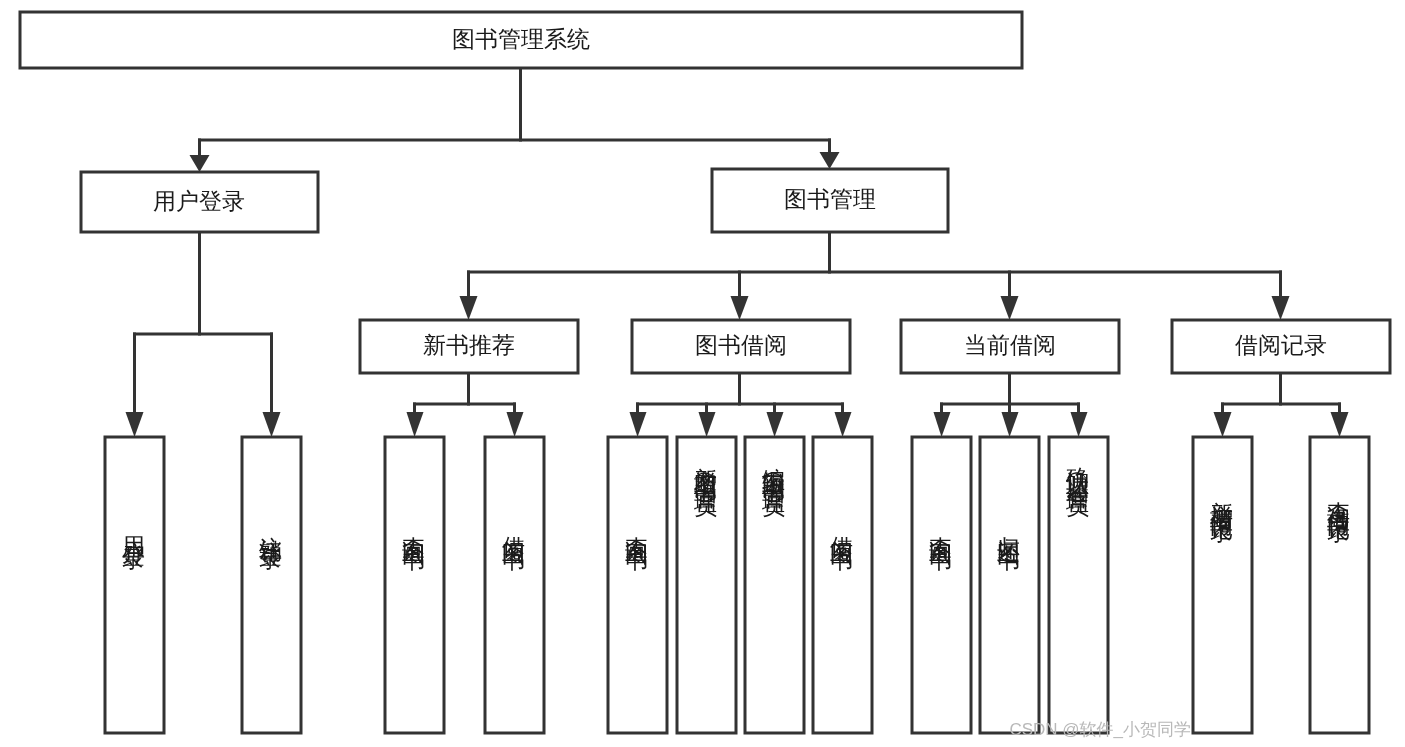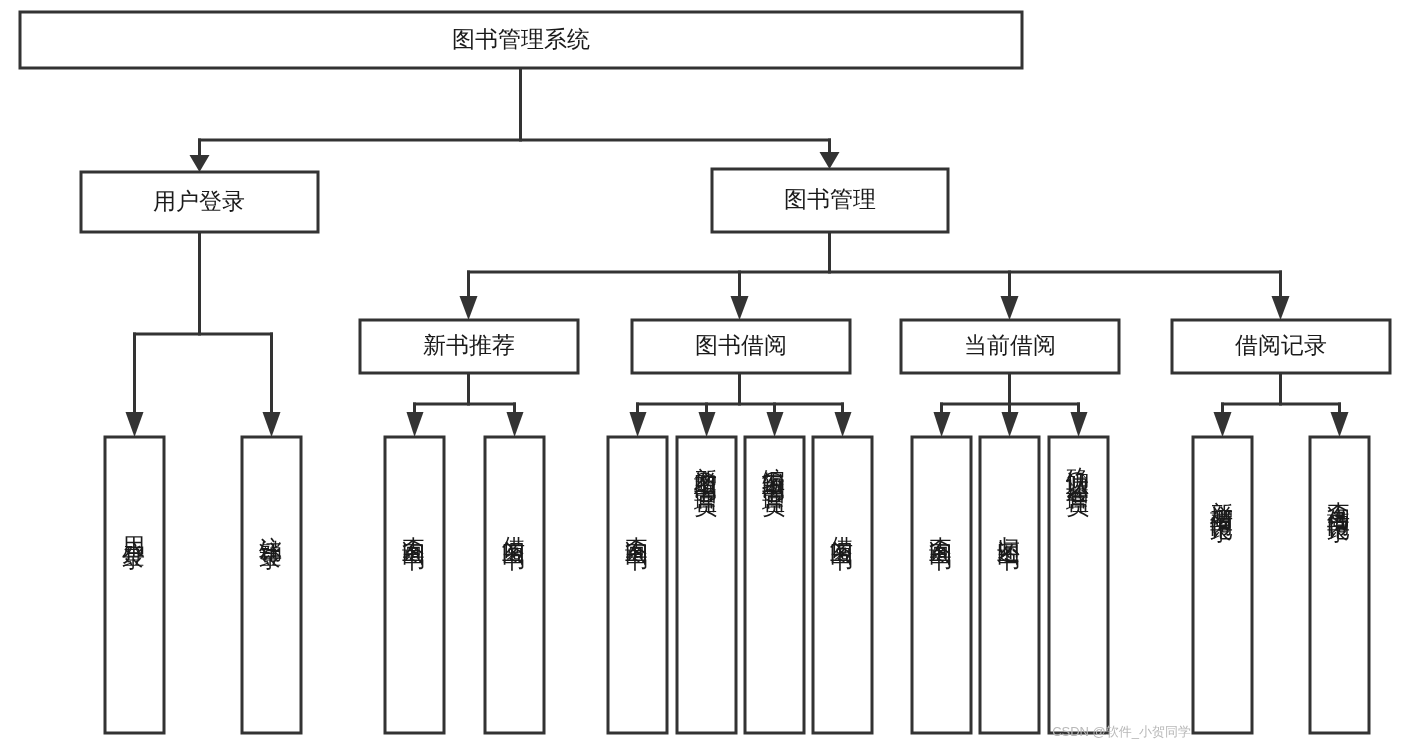--- a/index.html
+++ b/index.html
@@ -55,21 +55,21 @@
     writing-mode: vertical-rl;
     text-orientation: upright;
     glyph-orientation-vertical: 0;
     letter-spacing: 4px;
   }
   .watermark {
     position: absolute;
     right: 8px;
     bottom: 6px;
     font-family: "Liberation Sans", "DejaVu Sans", sans-serif;
-    font-size: 13px;
+    font-size: 17px;
     color: #b8b8b8;
     white-space: nowrap;
     user-select: none;
     text-align: center;
   }
 </style>
 </head>
 <body>
 
 <div id="diagram-root">

